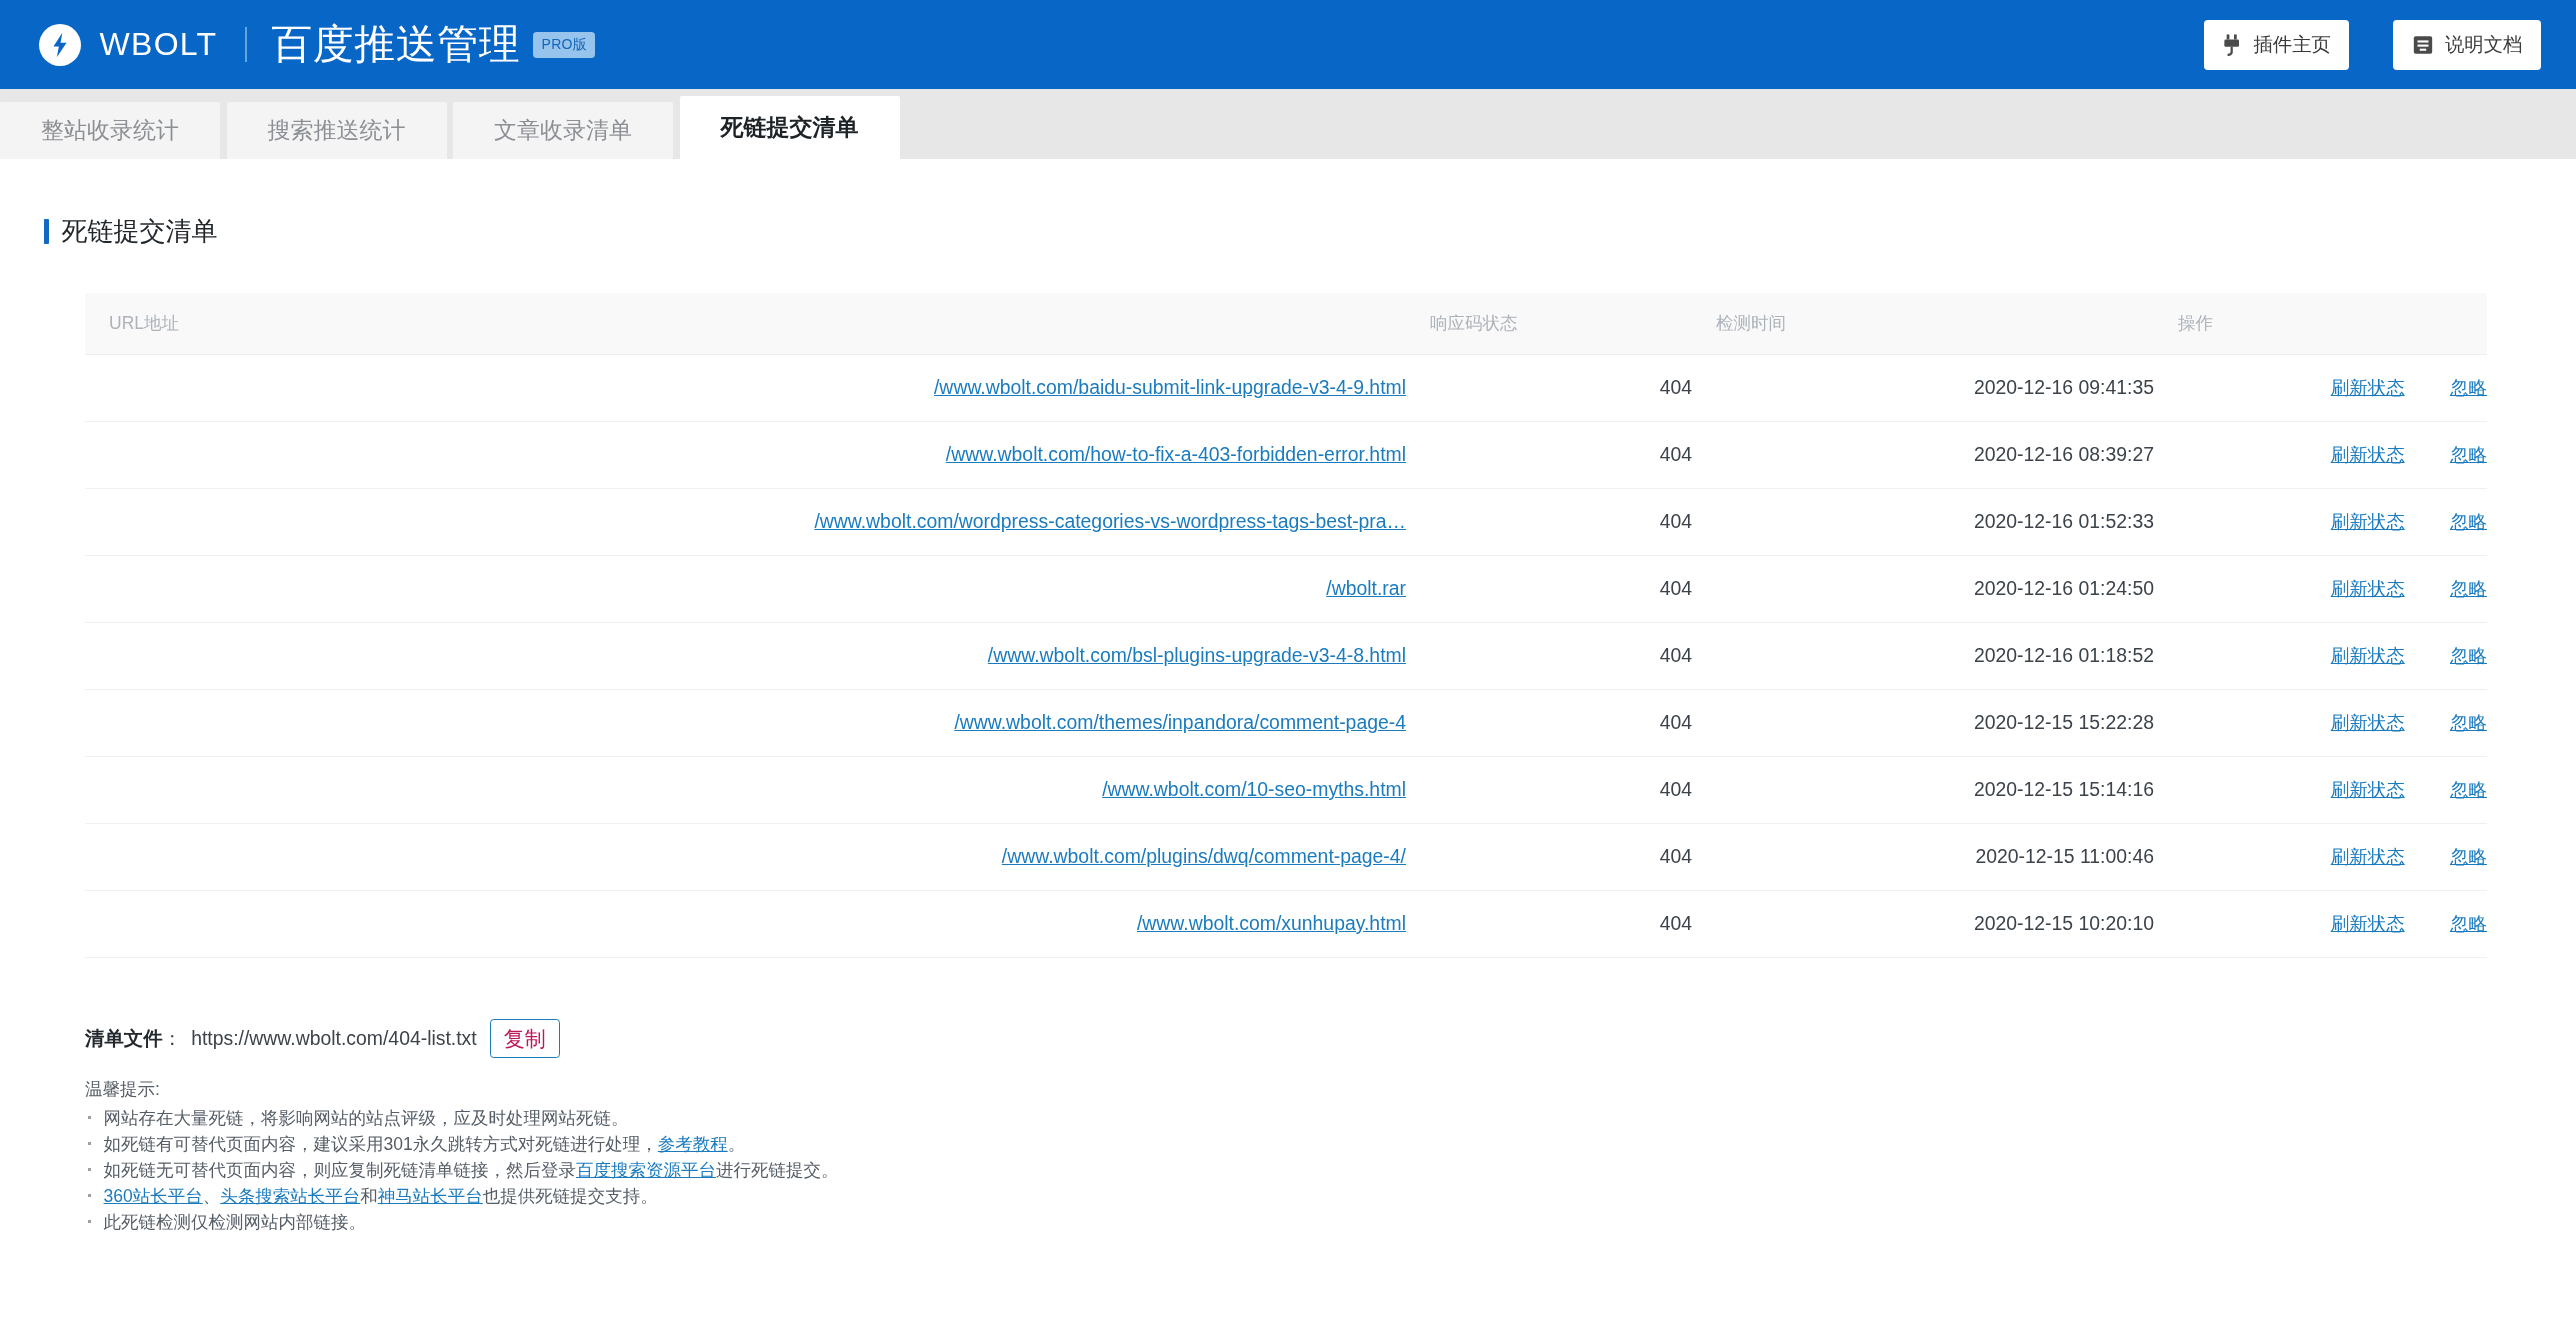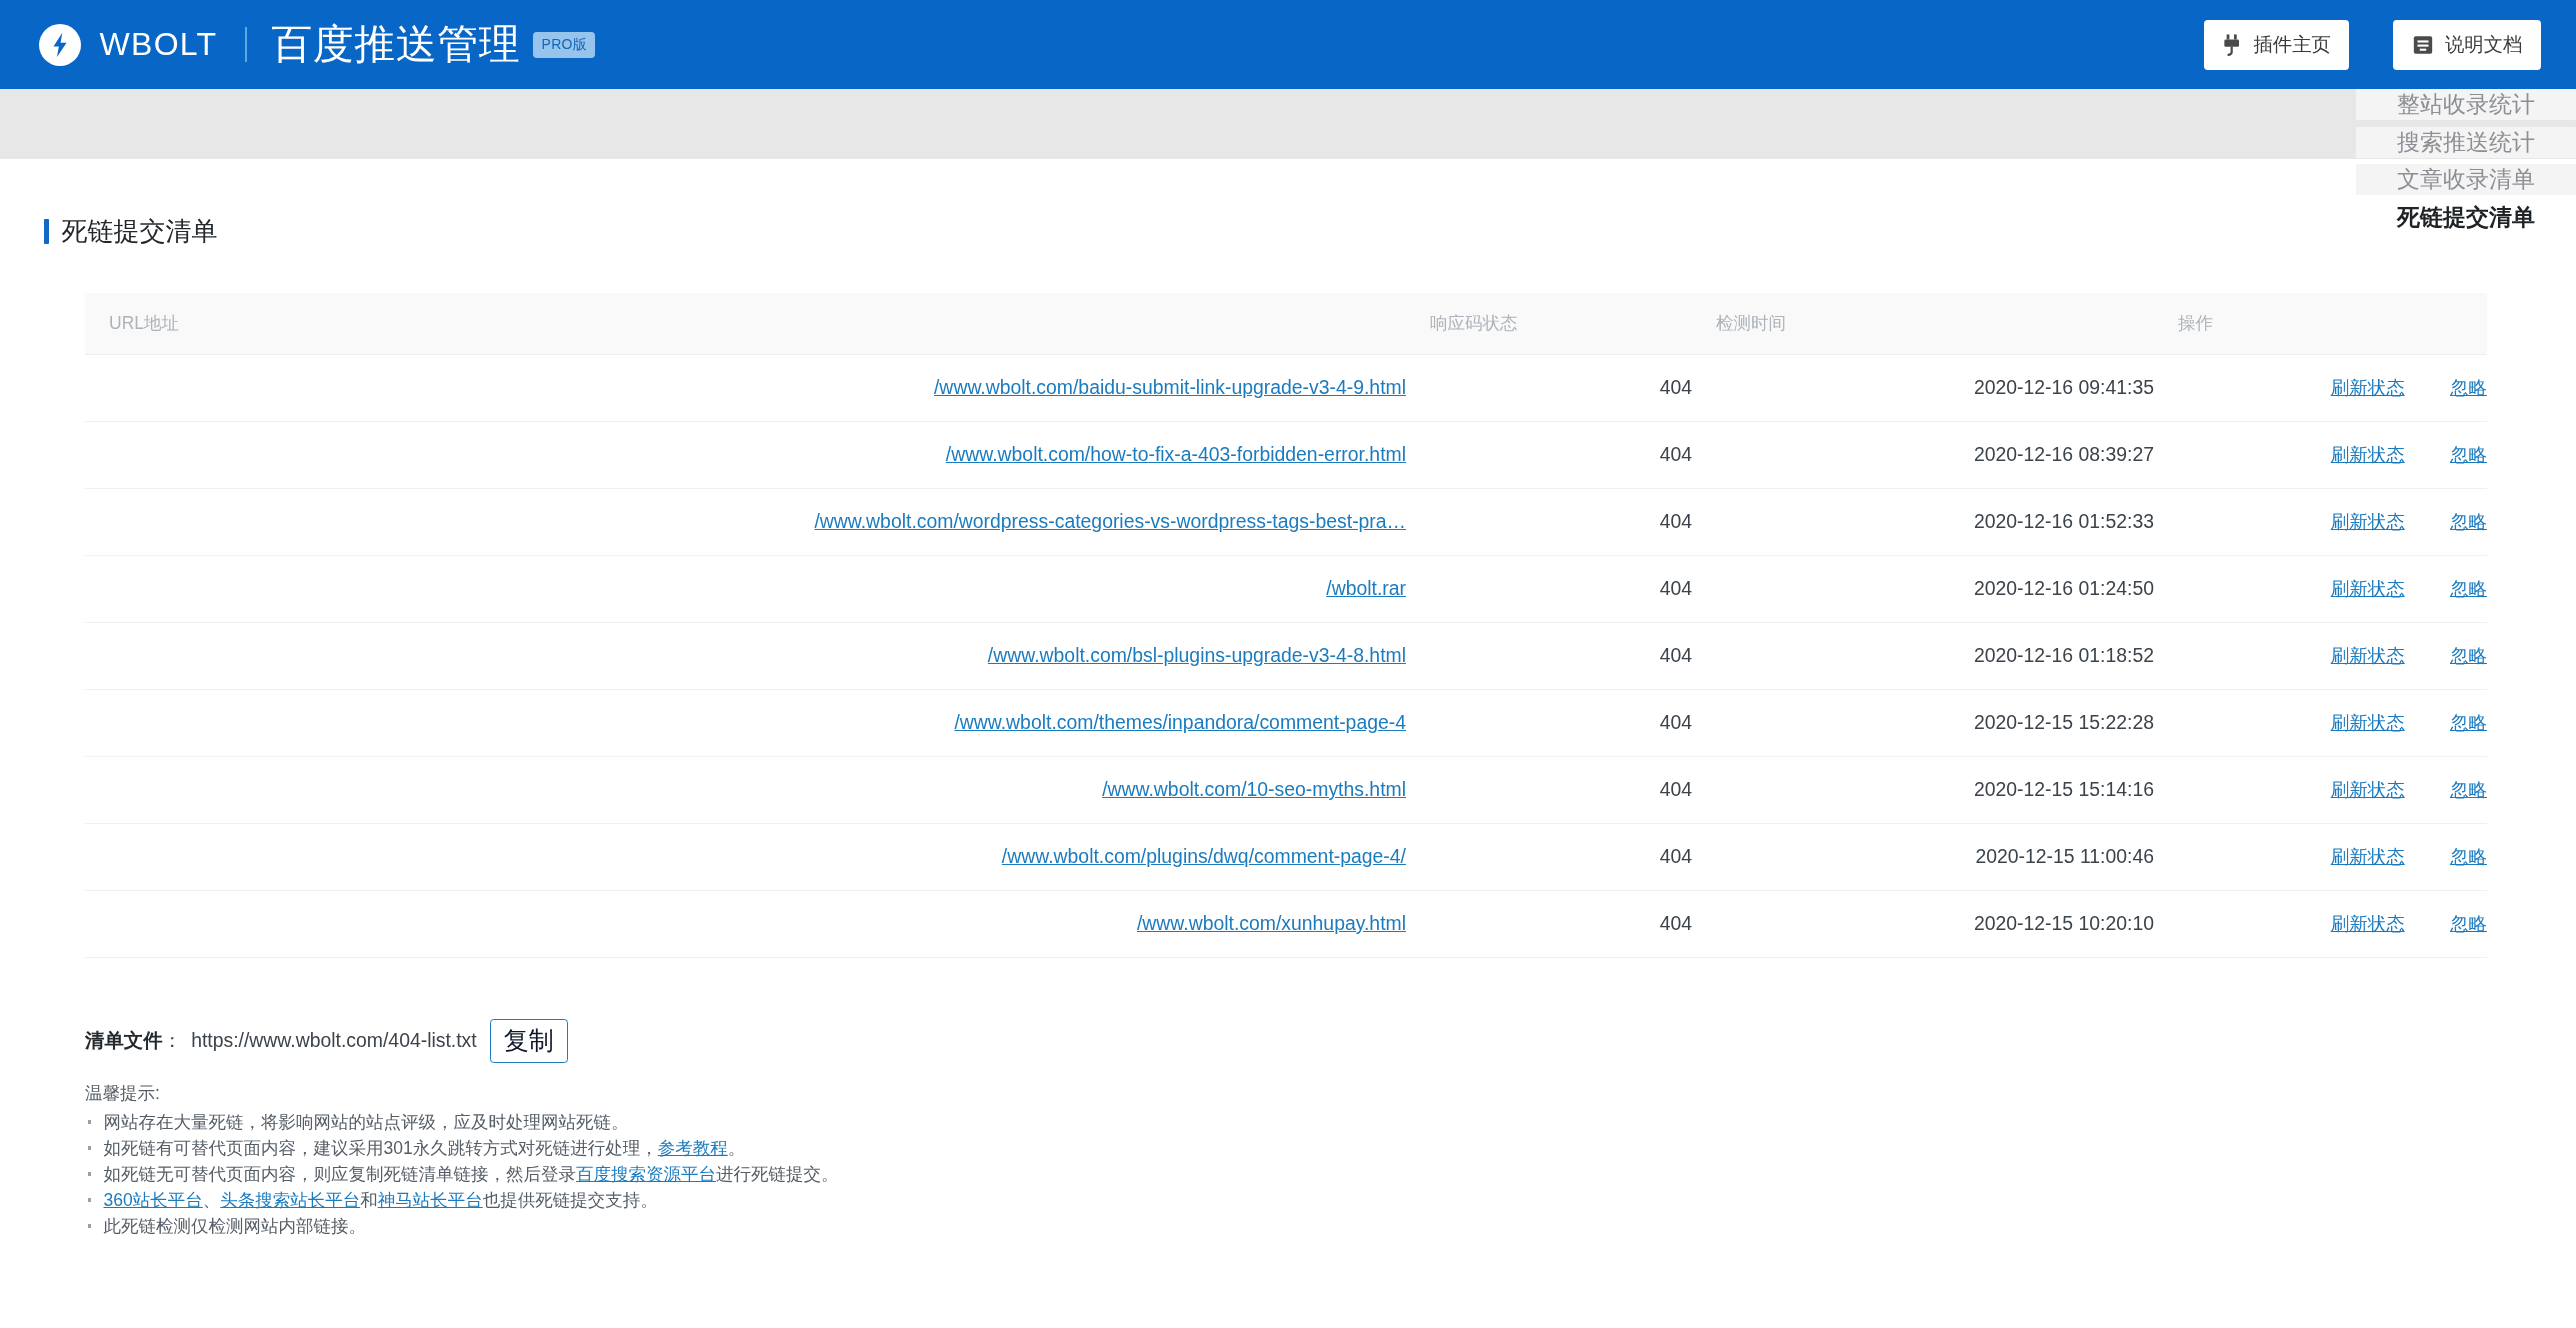--- a/index.html
+++ b/index.html
@@ -85,21 +85,20 @@
   .tb-btn .ic { display: flex; align-items: center; }
 
   
   .tabstrip {
     background: #e7e7e7;
     height: 70px;
     display: flex;
     align-items: flex-end;
     padding-left: 0;
     gap: 6.5px;
-    flex-direction: column;
   }
   .tab {
     background: #f4f4f4;
     color: #8c8f94;
     font-size: 23px;
     height: 57px;
     display: flex;
     align-items: center;
     justify-content: center;
     padding: 0 41px;
@@ -195,23 +194,23 @@
     gap: 0;
     font-size: 19.4px;
     color: #3c434a;
   }
   .file-label { font-weight: bold; color: #23282d; }
   .file-colon { margin-right: 9.2px; }
   .file-url { color: #3c434a; margin-right: 13px; }
   .copy-btn {
     background: #ffffff;
     border: 0.9px solid #1b7bbf;
-    color: #0f172a;
+    color: #be185d;
     border-radius: 3.7px;
-    font-size: 25px;
+    font-size: 21px;
     font-family: inherit;
     padding: 7.4px 13px;
     cursor: pointer;
     line-height: 1.1;
   }
 
   .tips { margin-top: 18.5px; }
   .tips-title {
     font-size: 17.5px;
     color: #555d66;

